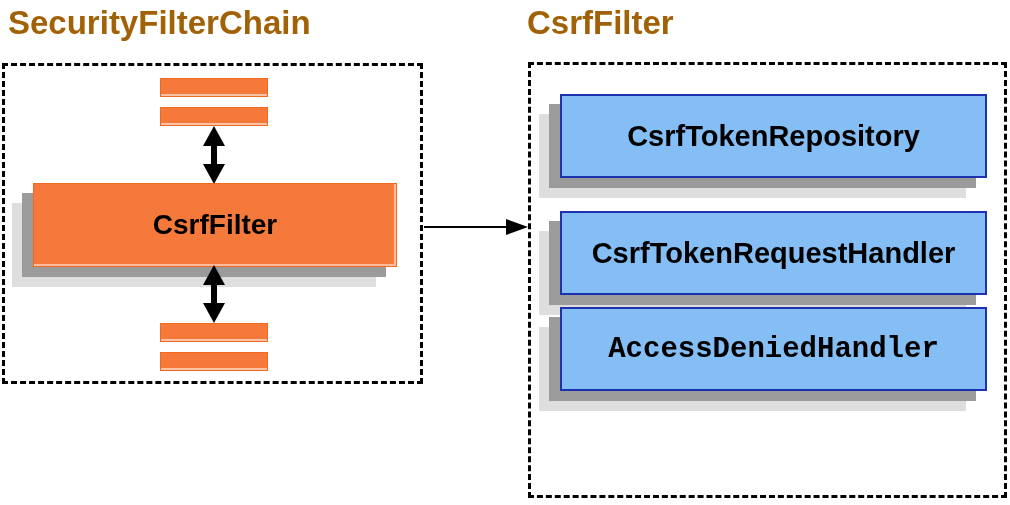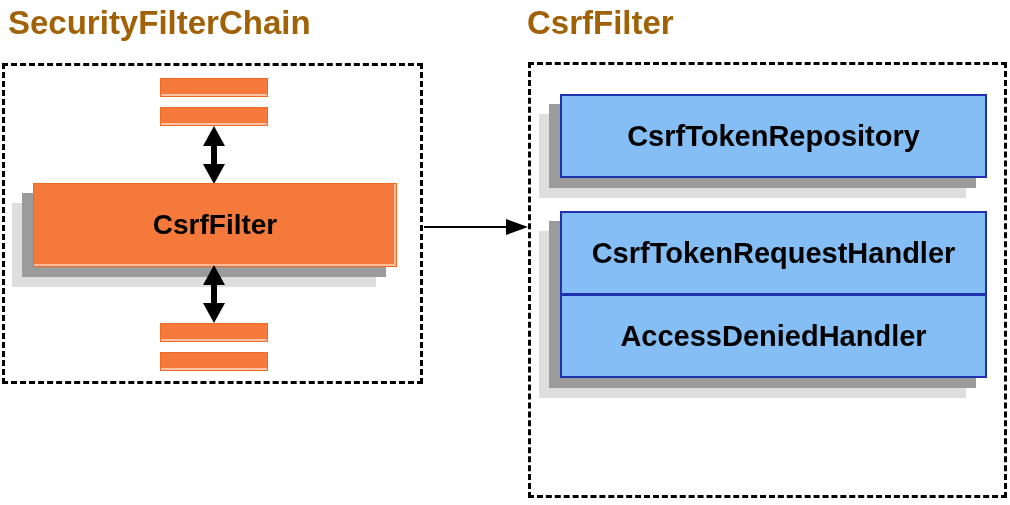--- a/index.html
+++ b/index.html
@@ -69,21 +69,21 @@
     font-size: 28px;
   }
   .blue-box { left: 560px; width: 427px; height: 84px; }
   .blue-box .face {
     background: var(--blue-fill, #85BEF4);
     border: 2px solid var(--blue-border, #1E32B0);
     font-size: 29px;
   }
   .comp-0 { top: 94px; }
   .comp-1 { top: 195px; margin-top: 16px; }
-  .comp-2 { top: 294px; }
+  .comp-2 { top: 307px; font-family: Liberation Mono, monospace; }
   .comp-3 { top: 393px; }
 </style>
 </head>
 <body>
 
 <div class="stage">
 
   <div class="title left-title">SecurityFilterChain</div>
   <div class="title right-title">CsrfFilter</div>
 

